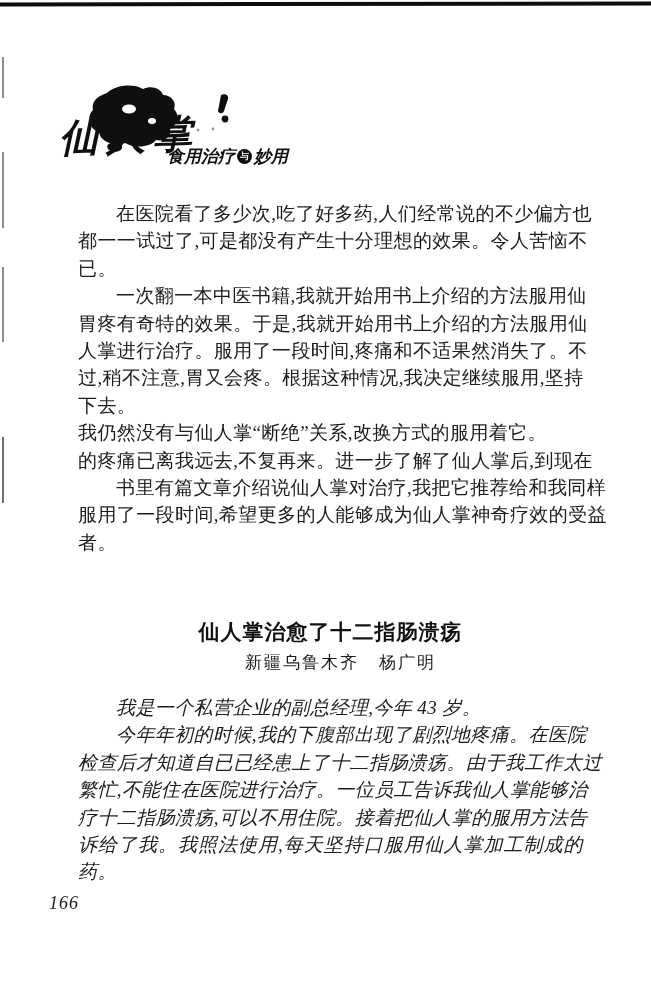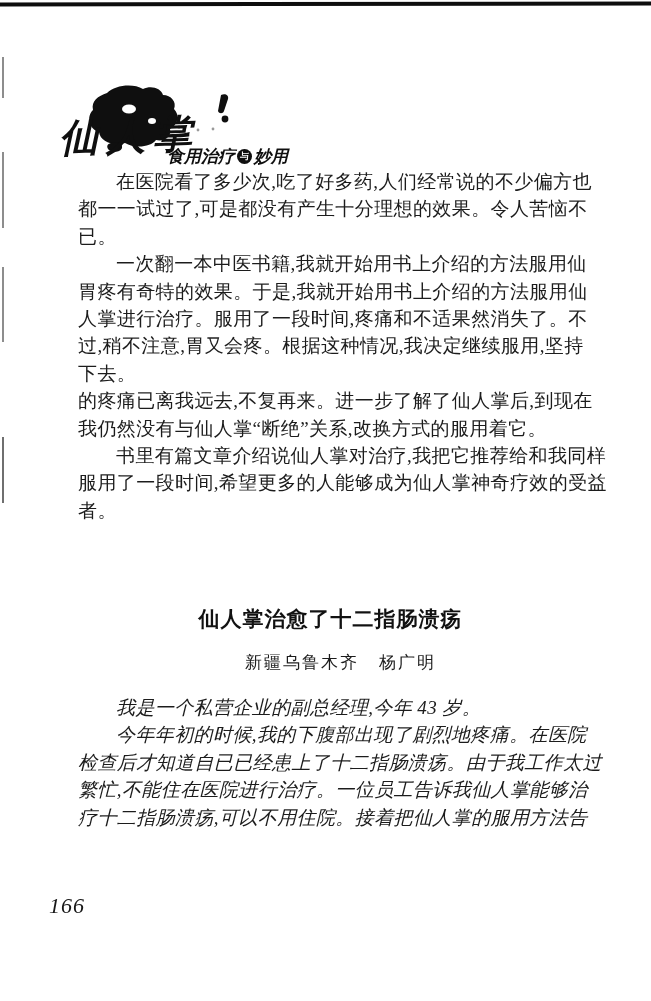--- a/index.html
+++ b/index.html
@@ -84,39 +84,39 @@
     font-style: normal;
     letter-spacing: 0;
   }
 
   
   .textcol {
     position: absolute;
     left: 78px;
     width: 505px;
   }
-  .textcol.block1 { top: 168px; }
+  .textcol.block1 { top: 200px; }
   .textcol.block2 { top: 694px; font-style: italic; }
   .para { margin: 0; }
   .line {
     font-size: 19px;
     line-height: 27.4px;
     letter-spacing: 0.4px;
     text-align: justify;
     text-align-last: justify;
     white-space: nowrap;
     color: #1c1c1c;
   }
   .line.first { text-indent: 2em; }
   .line.last  { text-align-last: left; white-space: normal; }
 
   
   .article-title {
     position: absolute;
-    left: 78px; top: 605px;
+    left: 78px; top: 618px;
     width: 505px;
     text-align: center;
     font-size: 21px;
     font-weight: bold;
     letter-spacing: 1px;
     color: #111;
   }
   .article-byline {
     position: absolute;
     left: 88px; top: 651px;
@@ -126,21 +126,21 @@
     gap: 20px;
     font-size: 17px;
     letter-spacing: 2px;
     color: #1c1c1c;
   }
 
   
   .page-number {
     position: absolute;
     left: 49px; top: 893px;
-    font-size: 22px;
+    font-size: 18px;
     font-style: italic;
     letter-spacing: 1px;
     color: #171717;
     font-family: "Liberation Serif", serif;
   }
 </style>
 </head>
 <body>
 
 <div class="page">
@@ -178,22 +178,22 @@
         <div class="line last">已。</div>
       </div>
       <div class="para">
         <div class="line first">一次翻一本中医书籍,我就开始用书上介绍的方法服用仙</div>
         <div class="line">胃疼有奇特的效果。于是,我就开始用书上介绍的方法服用仙</div>
         <div class="line">人掌进行治疗。服用了一段时间,疼痛和不适果然消失了。不</div>
         <div class="line">过,稍不注意,胃又会疼。根据这种情况,我决定继续服用,坚持</div>
         <div class="line last">下去。</div>
       </div>
       <div class="para">
+        <div class="line last">我仍然没有与仙人掌“断绝”关系,改换方式的服用着它。</div>
         <div class="line">的疼痛已离我远去,不复再来。进一步了解了仙人掌后,到现在</div>
-        <div class="line last">我仍然没有与仙人掌“断绝”关系,改换方式的服用着它。</div>
       </div>
       <div class="para">
         <div class="line first">书里有篇文章介绍说仙人掌对治疗,我把它推荐给和我同样</div>
         <div class="line">服用了一段时间,希望更多的人能够成为仙人掌神奇疗效的受益</div>
         <div class="line last">者。</div>
       </div>
     </div>
 
   <div class="article-title">仙人掌治愈了十二指肠溃疡</div>
   <div class="article-byline">
@@ -203,18 +203,19 @@
 
   <div class="textcol block2">
       <div class="para">
         <div class="line first last">我是一个私营企业的副总经理,今年 43 岁。</div>
       </div>
       <div class="para">
         <div class="line first">今年年初的时候,我的下腹部出现了剧烈地疼痛。在医院</div>
         <div class="line">检查后才知道自已已经患上了十二指肠溃疡。由于我工作太过</div>
         <div class="line">繁忙,不能住在医院进行治疗。一位员工告诉我仙人掌能够治</div>
         <div class="line">疗十二指肠溃疡,可以不用住院。接着把仙人掌的服用方法告</div>
+        <div class="line last">诉给了我。我照法使用,每天坚持口服用仙人掌加工制成的药。</div>
       </div>
     </div>
 
   <div class="page-number">166</div>
 
 </div>
 
 </body></html>

